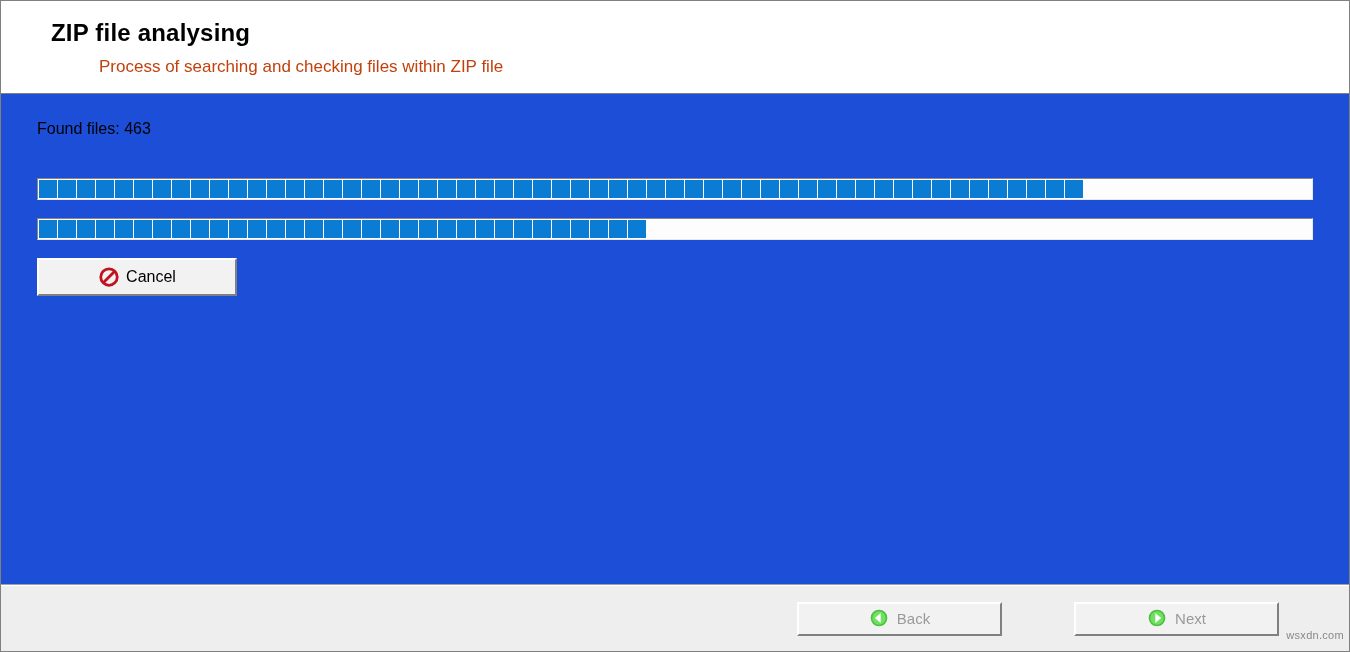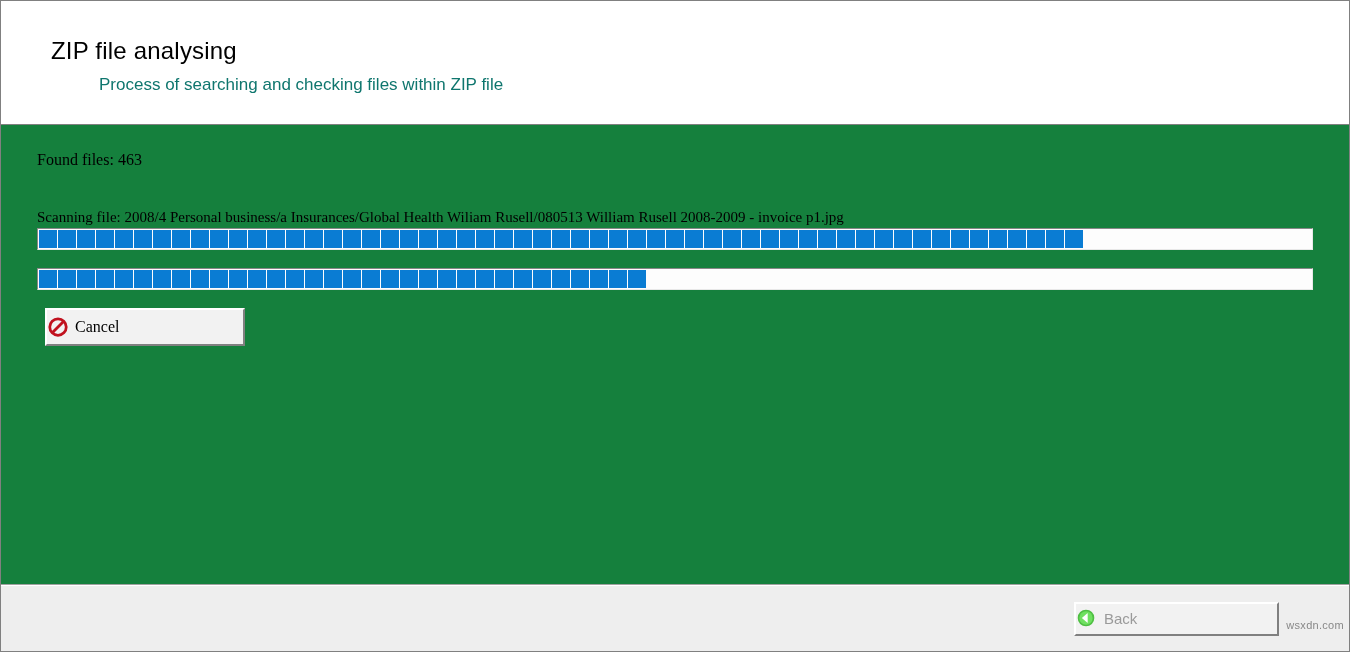--- a/index.html
+++ b/index.html
@@ -20,41 +20,40 @@
     border: 1px solid #808080;
     display: flex;
     flex-direction: column;
     overflow: hidden;
   }
   .header-area {
     background: #ffffff;
     padding: 18px 40px 16px 50px;
   }
   .header-area h1 {
-    margin: 18px 0 10px 0;
+    margin: 0 0 10px 0;
     font-size: 24px;
-    font-weight: normal;
+    font-weight: bold;
     letter-spacing: 0.2px;
   }
   .header-area .subtitle {
-    margin: 0 0 13px 48px;
+    margin: 0 0 0 48px;
     font-size: 17px;
-    color: #0f766e;
+    color: #c2410c;
   }
   .hr {
     height: 0;
     border-top: 1px solid #808080;
     margin: 0;
   }
   .content {
     flex: 1 1 auto;
     padding: 26px 36px 10px 36px;
-    background: #15803d;
-    box-sizing: border-box;
-    font-family: Liberation Serif, serif;
+    background: #1d4ed8;
+    box-sizing: border-box;
   }
   .stat {
     font-size: 16px;
     margin-bottom: 40px;
   }
   .stat.second {
     margin-bottom: 40px;
   }
   .scan-label, .read-label {
     font-size: 15px;
@@ -79,33 +78,33 @@
     margin-bottom: 18px;
   }
   .seg {
     width: 18px;
     flex: 0 0 18px;
     background: #0a7cd3; 
   }
   .btn {
     display: inline-flex;
     align-items: center;
+    justify-content: center;
     gap: 6px;
     height: 35px;
     min-width: 200px;
     background: #f2f2f2;
     border-top: 2px solid #fff;
     border-left: 2px solid #fff;
     border-right: 2px solid #808080;
     border-bottom: 2px solid #808080;
     font-size: 15px;
     cursor: pointer;
     user-select: none;
     box-sizing: border-box;
-    margin-left: 8px;
   }
   .btn.disabled {
     color: #9a9a9a;
     cursor: default;
   }
   .btn.cancel {
     min-width: 200px;
     height: 38px;
     font-size: 16px;
   }
@@ -127,21 +126,21 @@
   }
   .footer .btn { min-width: 205px; height: 34px; }
   .icon {
     display: inline-flex;
     width: 22px;
     height: 22px;
   }
   .watermark {
     position: absolute;
     right: 6px;
-    bottom: 21px;
+    bottom: 11px;
     font-size: 11px;
     color: #888;
     letter-spacing: 0.3px;
   }
   body { position: relative; }
 </style>
 </head>
 <body>
 
 <div class="window">
@@ -150,21 +149,20 @@
     <h1>ZIP file analysing</h1>
     <div class="subtitle">Process of searching and checking files within ZIP file</div>
   </div>
 
   <div class="hr"></div>
 
   <div class="content">
 
     <div class="stat">Found files: 463</div>
 
-    <div class="scan-label">Scanning file: 2008/4 Personal business/a Insurances/Global Health Wiliam Rusell/080513 William Rusell 2008-2009 - invoice p1.jpg</div>
     <div class="progress" id="prog1">
         <div class="seg"></div>
         <div class="seg"></div>
         <div class="seg"></div>
         <div class="seg"></div>
         <div class="seg"></div>
         <div class="seg"></div>
         <div class="seg"></div>
         <div class="seg"></div>
         <div class="seg"></div>
@@ -271,19 +269,29 @@
       <span class="icon">
         <svg viewBox="0 0 24 24" width="20" height="20">
           <circle cx="12" cy="12" r="10" fill="#4fbf43"></circle>
           <circle cx="12" cy="12" r="8" fill="#6fe060"></circle>
           <path d="M14 6 L7 12 L14 18 Z" fill="#ffffff"></path>
         </svg>
       </span>
       <span>Back</span>
     </div>
 
+    <div class="btn disabled">
+      <span class="icon">
+        <svg viewBox="0 0 24 24" width="20" height="20">
+          <circle cx="12" cy="12" r="10" fill="#4fbf43"></circle>
+          <circle cx="12" cy="12" r="8" fill="#6fe060"></circle>
+          <path d="M10 6 L17 12 L10 18 Z" fill="#ffffff"></path>
+        </svg>
+      </span>
+      <span>Next</span>
+    </div>
 
 
   </div>
 
 </div>
 
 <div class="watermark">wsxdn.com</div>
 
 </body></html>

